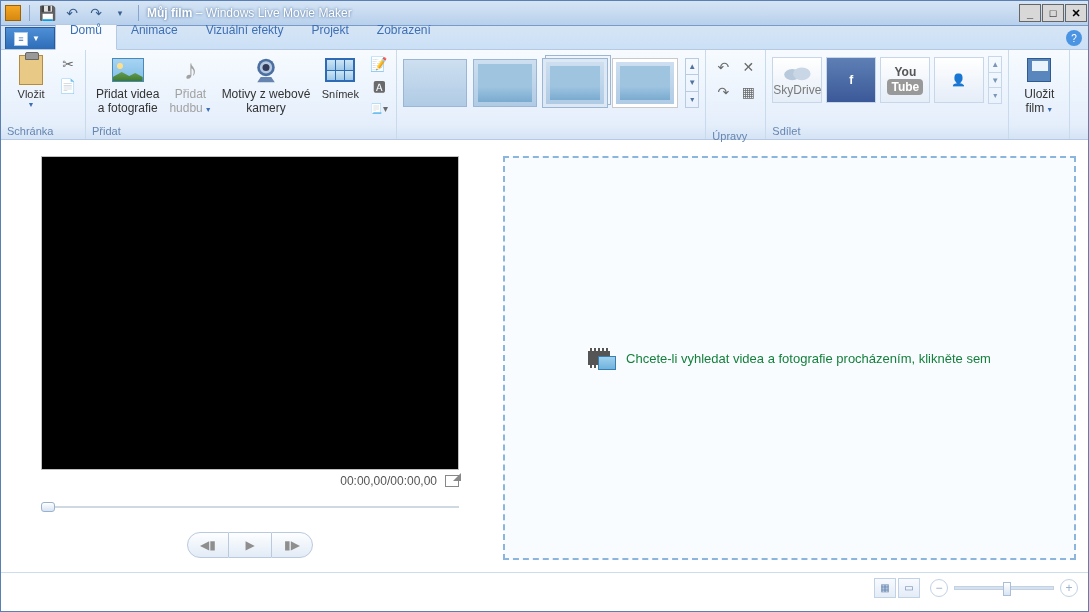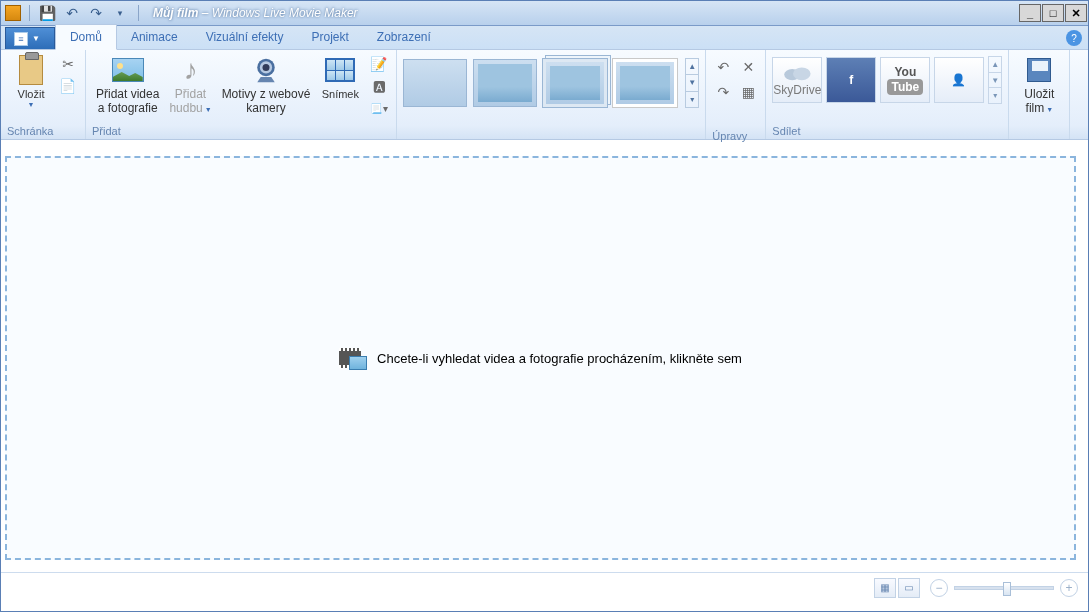--- a/index.html
+++ b/index.html
@@ -5,33 +5,33 @@
 * { margin: 0; padding: 0; box-sizing: border-box; font-family: "Segoe UI", Tahoma, sans-serif; font-size: 12px; }
 body { background: #fff; width: 1089px; height: 612px; overflow: hidden; border: 1px solid #5a7fb5; }
 
 
 .titlebar { height: 25px; background: linear-gradient(#d6e5f5, #b8d0ec); display: flex; align-items: center; border-bottom: 1px solid #7a9ac8; }
 .titlebar-left { display: flex; align-items: center; gap: 4px; padding-left: 4px; }
 .app-icon { width: 16px; height: 16px; background: linear-gradient(#f5a623, #d68910); border: 1px solid #a06000; }
 .qat-divider { width: 1px; height: 16px; background: #8aa5c9; margin: 0 4px; }
 .qat-btn { width: 20px; height: 20px; display: flex; align-items: center; justify-content: center; color: #3a5f8e; cursor: pointer; font-size: 14px; }
 .qat-btn.disabled { color: #a9b9cd; }
-.title-text { color: #fff; margin-left: 6px; text-shadow: 0 0 3px #3a5f8e; font-size: 12px; font-style: italic; }
+.title-text { color: #fff; text-shadow: 0 0 3px #3a5f8e; font-size: 12px; }
 .title-text .bold { font-weight: bold; }
 .win-controls { margin-left: auto; display: flex; }
 .win-btn { width: 22px; height: 18px; border: 1px solid #666; background: #d8d8d8; display: flex; align-items: center; justify-content: center; font-weight: bold; font-size: 11px; margin-right: 1px; cursor: pointer; }
 .win-btn.close { background: #d8d8d8; }
 
 
 .tabstrip { height: 24px; background: linear-gradient(#d6e5f5, #cbe0f6); display: flex; align-items: flex-end; border-bottom: 1px solid #b5c9e3; padding-left: 4px; position: relative; }
 .file-tab { background: linear-gradient(#4f8fd6, #2d6db8); color: #fff; padding: 3px 14px 3px 8px; border: 1px solid #2a5a9a; border-bottom: none; display: flex; align-items: center; gap: 4px; height: 22px; cursor: pointer; }
 .file-tab .doc-icon { width: 14px; height: 14px; background: #fff; border: 1px solid #accbe8; display:flex; align-items:center; justify-content:center; }
 .file-tab .doc-icon::before{content:"≡"; font-size:9px; color:#3d6fb5;}
 .file-tab .dd { font-size: 8px; }
-.tab { padding: 12px 14px; color: #3d6fb5; cursor: pointer; height: 22px; display: flex; align-items: center; }
+.tab { padding: 12px 14px; color: #3d6fb5; cursor: pointer; height: 22px; display: flex; align-items: flex-end; }
 .tab.active { background: #f7fbff; border: 1px solid #b5c9e3; border-bottom: 1px solid #f7fbff; margin-bottom: -1px; color: #3d6fb5; }
 .help-icon { position: absolute; right: 6px; top: 4px; width: 16px; height: 16px; border-radius: 50%; background: #4b94e3; color: #fff; font-size: 10px; display: flex; align-items: center; justify-content: center; cursor: pointer; }
 
 
 .ribbon { height: 90px; background: linear-gradient(#f7fbff, #e4eefb 85%, #d4e3f5); display: flex; border-bottom: 1px solid #b5c9e3; }
 .group { border-right: 1px solid #c9daed; padding: 2px 6px 0 6px; display: flex; flex-direction: column; }
 .group-body { flex: 1; display: flex; align-items: flex-start; gap: 2px; }
 .group-label { text-align: left; color: #6585b0; font-size: 11px; padding: 2px 0; }
 .rbtn { display: flex; flex-direction: column; align-items: center; justify-content: flex-start; padding: 2px 4px; min-width: 48px; cursor: pointer; text-align: center; line-height: 1.15; color: #333; }
 .rbtn.disabled { color: #a2a2a2; }
@@ -94,21 +94,21 @@
 .pbtn:first-child{border-radius:13px 0 0 13px;}
 .pbtn:last-child{border-radius:0 13px 13px 0;}
 .pbtn.mid{border-left:none;border-right:none;}
 
 .storyboard { flex: 1; margin: 16px 12px 12px 4px; border: 2px dashed #8bb5dd; background: #f9fcff; display: flex; align-items: center; justify-content: center; gap: 10px; cursor: pointer; }
 .sb-icon { width: 28px; height: 24px; position: relative; }
 .sb-icon .film { width:22px; height:20px; background:#555; position:absolute; top:2px; left:0; }
 .sb-icon .film::before, .sb-icon .film::after { content:""; position:absolute; left:0; width:100%; height:3px; background:repeating-linear-gradient(90deg,#fff 0 2px,#555 2px 4px);}
 .sb-icon .film::before{top:0;} .sb-icon .film::after{bottom:0;}
 .sb-icon .photo { width:18px; height:14px; background:linear-gradient(#9fd0ee,#6fb3dd); border:1px solid #3a7daf; position:absolute; right:0; bottom:0;}
-.sb-text { color: #000000; font-size: 13px; }
+.sb-text { color: #15803d; font-size: 13px; }
 
 
 .statusbar { height: 30px; border-top: 1px solid #cddcee; display:flex; align-items:center; justify-content:flex-end; padding: 0 10px; gap:10px;}
 .view-toggle { display:flex; gap:2px; }
 .vt-btn { width:22px; height:20px; border:1px solid #c2d2e5; background:linear-gradient(#f8faff,#e4ecf6); display:flex; align-items:center; justify-content:center; cursor:pointer; font-size:10px; color:#6585b0;}
 .zoom { display:flex; align-items:center; gap:6px; color:#9bb0c9;}
 .zbtn { width:18px; height:18px; border:1px solid #c2d2e5; border-radius:50%; display:flex; align-items:center; justify-content:center; font-size:12px; cursor:pointer;}
 .zslider { width:100px; height:4px; background:#d7e1ee; border:1px solid #c2d2e5; position:relative;}
 .zslider .zthumb { position:absolute; top:-5px; left:48px; width:8px; height:14px; background:linear-gradient(#fff,#d9e5f2); border:1px solid #a9bfd8; cursor:pointer;}
 .zslider .ztick { position:absolute; top:-3px; left:50%; width:1px; height:10px; background:#b4c5da;}
@@ -295,20 +295,36 @@
     <div class="group-label">&nbsp;</div>
   </div>
 
   <div class="group" style="border-right:none;">
     <div class="group-label">&nbsp;</div>
   </div>
 
 </div>
 
 <div class="workspace">
+  <div class="preview-pane">
+    <div class="preview-video"></div>
+    <div class="preview-info">
+      <span>00:00,00/00:00,00</span>
+      <span class="fullscreen-ico"></span>
+    </div>
+    <div class="seekbar">
+      <div class="seek-track"></div>
+      <div class="seek-thumb"></div>
+    </div>
+    <div class="playback">
+      <div class="pbtn">◀▮</div>
+      <div class="pbtn mid">▶</div>
+      <div class="pbtn">▮▶</div>
+    </div>
+  </div>
 
   <div class="storyboard">
     <div class="sb-icon">
       <div class="film"></div>
         <div class="photo"></div>
     </div>
     <div class="sb-text">Chcete-li vyhledat videa a fotografie procházením, klikněte sem</div>
   </div>
 </div>
 

